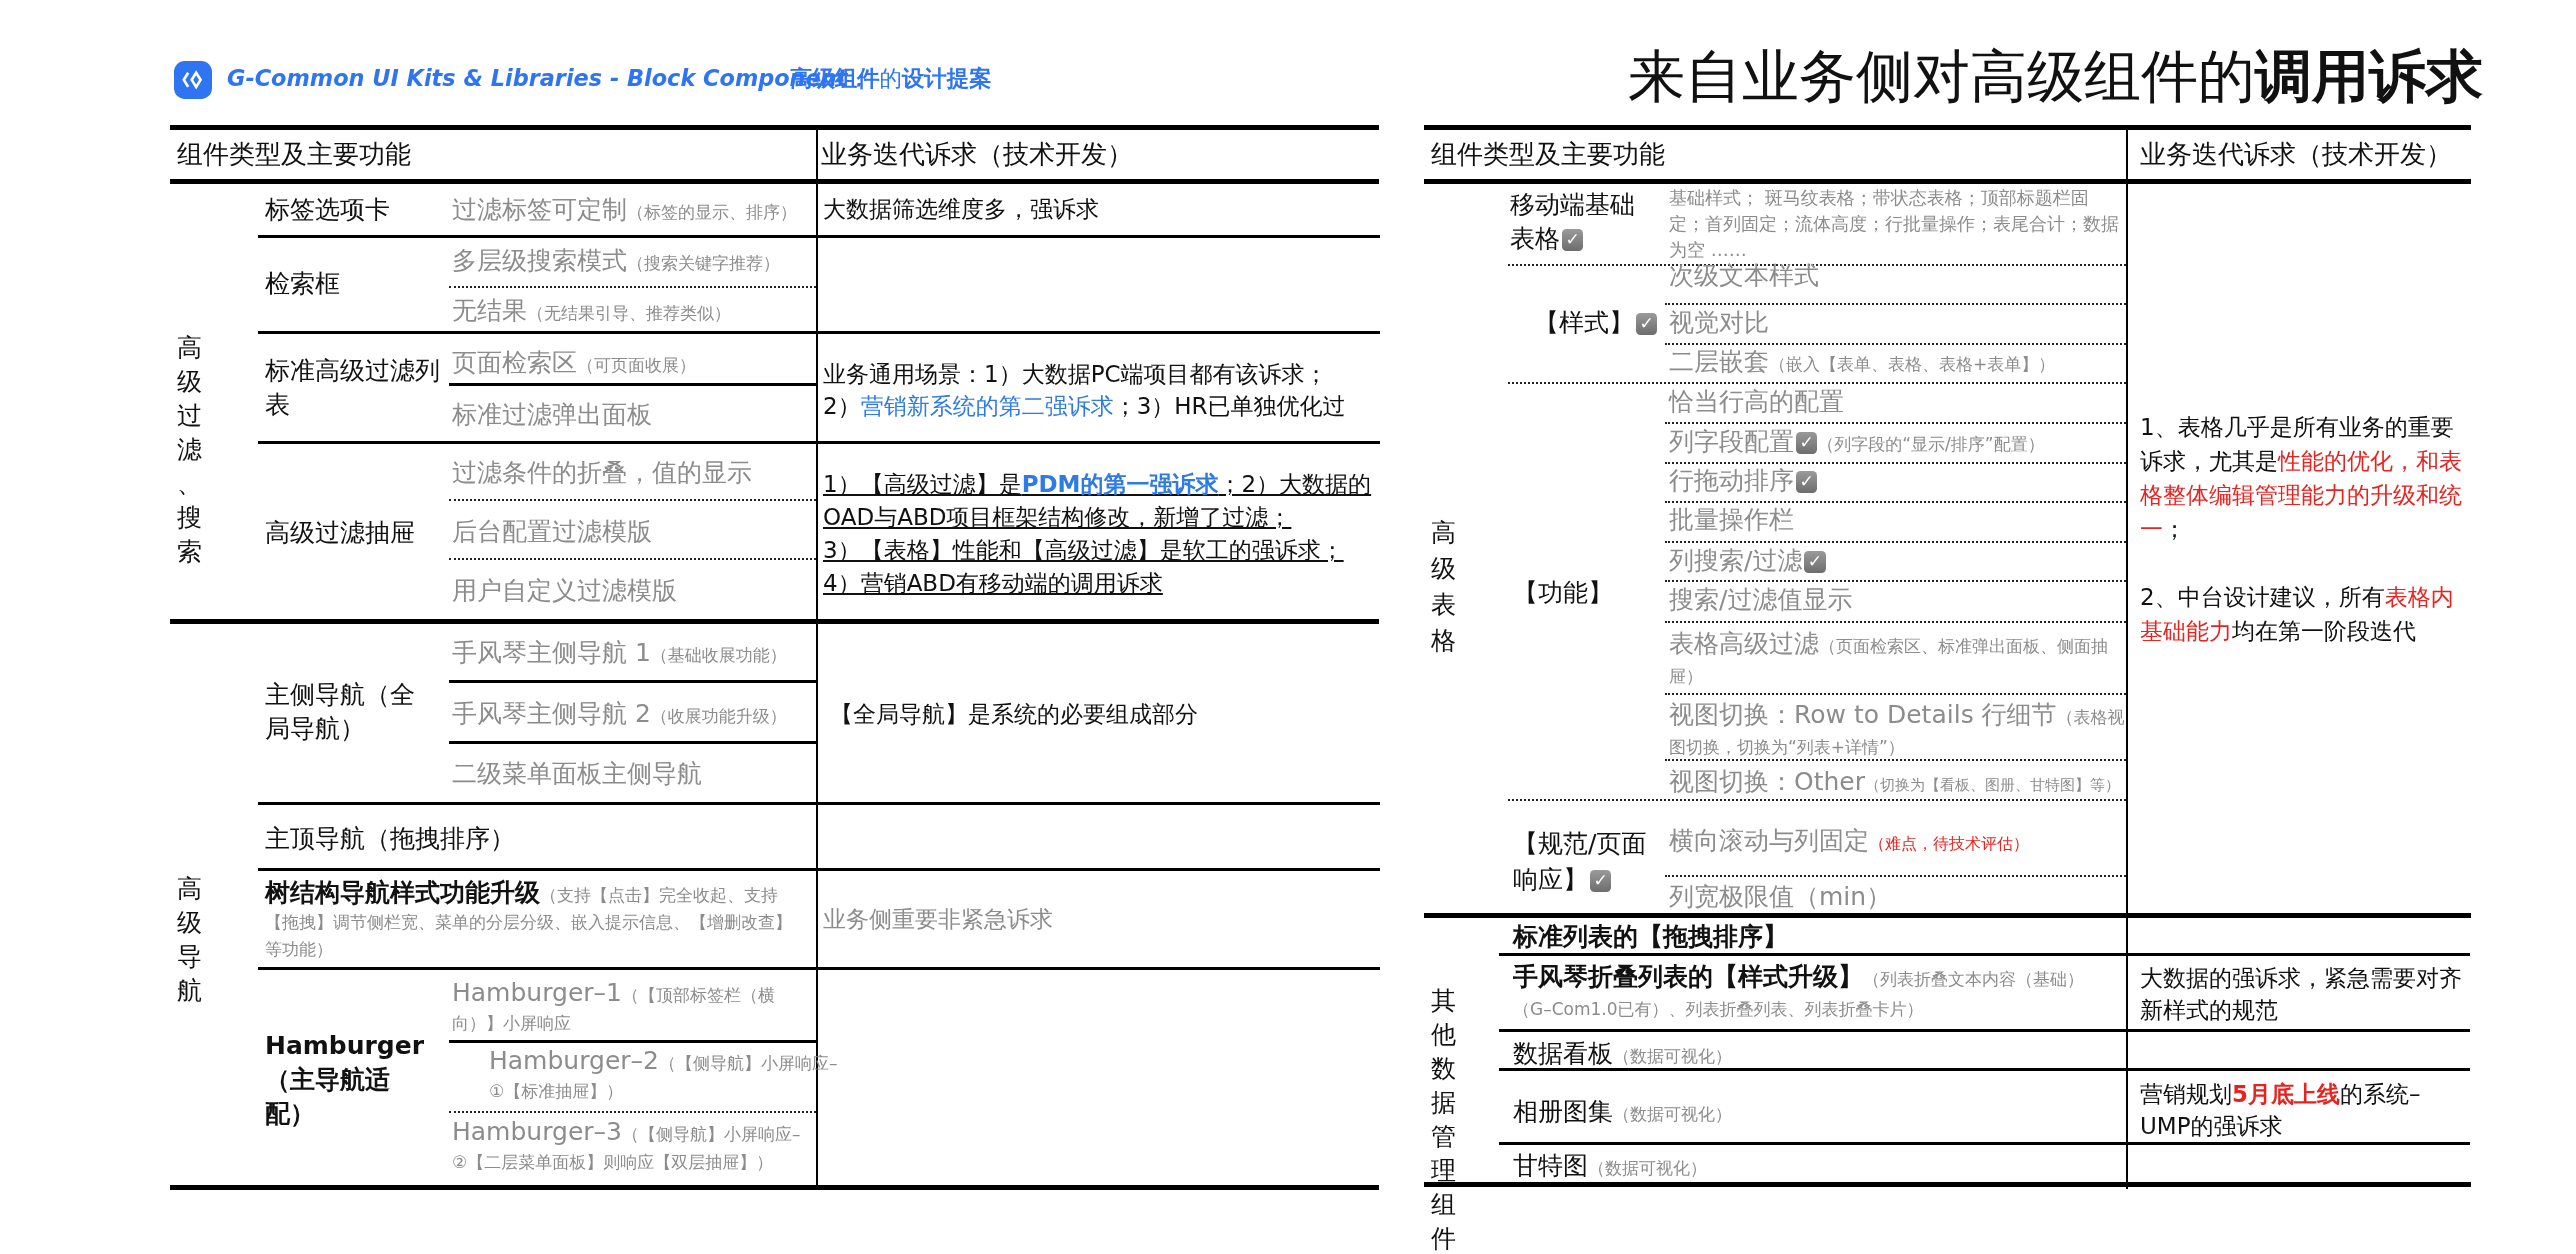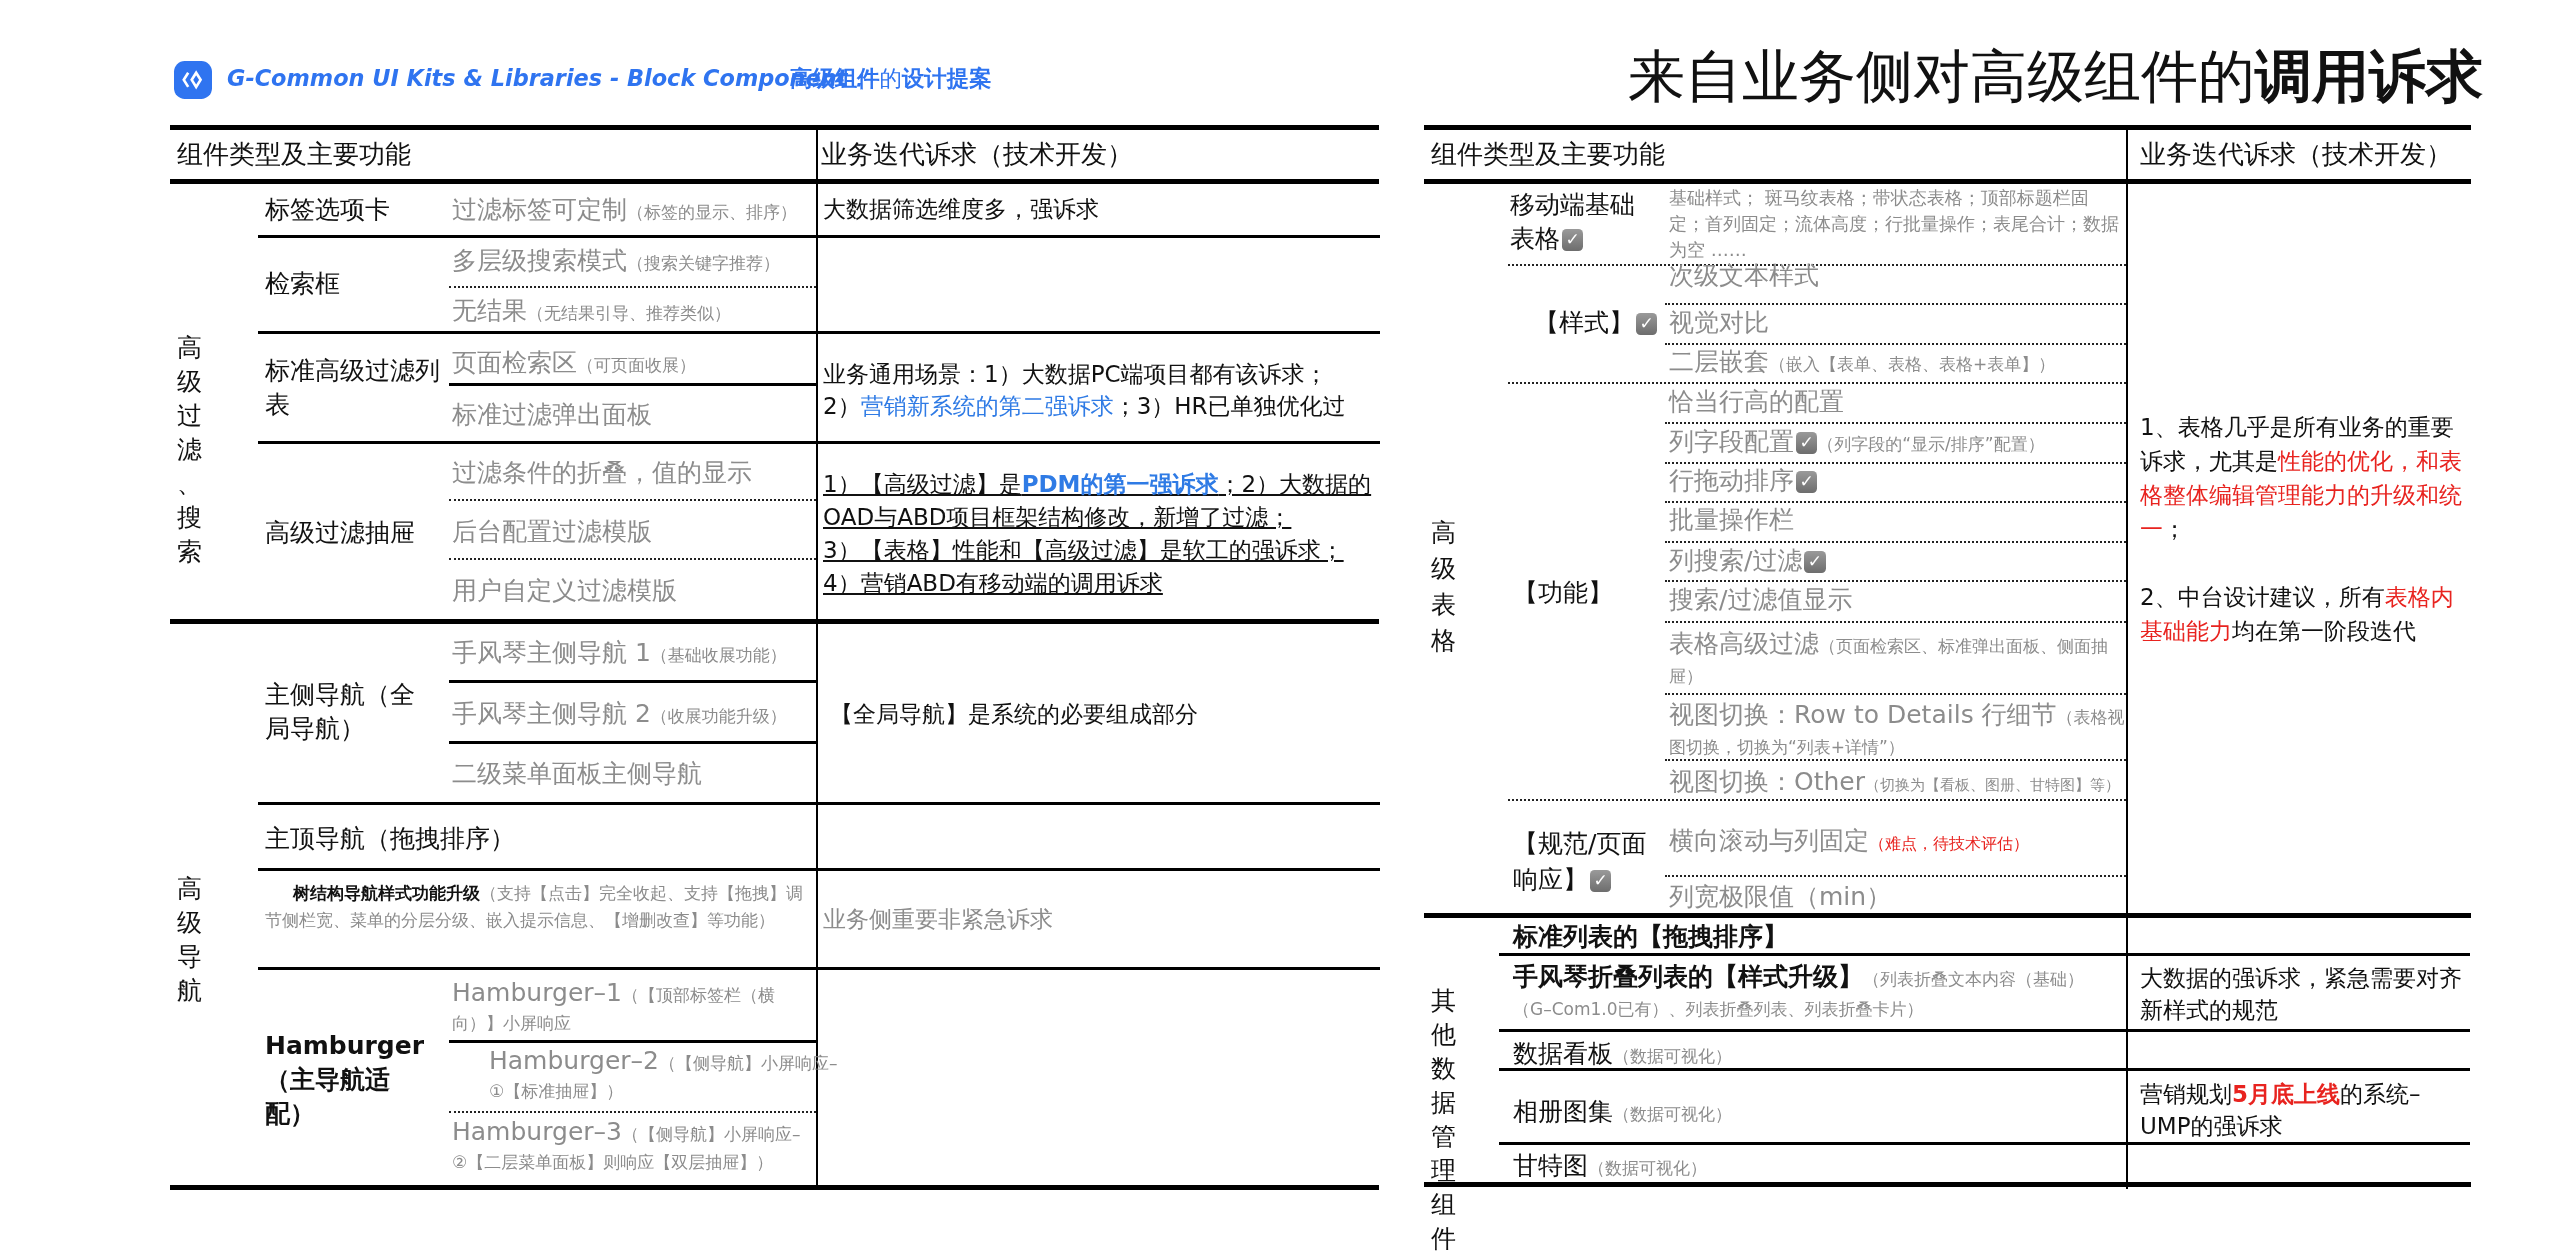--- a/index.html
+++ b/index.html
@@ -98,21 +98,21 @@
   <div class="hl thin" style="left:449px;top:680px;width:367px;"></div>
   <div class="t item" style="left:452px;top:698px;"><span>手风琴主侧导航 2</span><span class="small">（收展功能升级）</span></div>
   <div class="hl thin" style="left:449px;top:741px;width:367px;"></div>
   <div class="t item" style="left:452px;top:758px;">二级菜单面板主侧导航</div>
   <div class="hl thin" style="left:258px;top:802px;width:1122px;"></div>
 
   <div class="t sub" style="left:265px;top:823px;">主顶导航（拖拽排序）</div>
   <div class="hl thin" style="left:258px;top:868px;width:1122px;"></div>
 
   <div class="t wrap" style="left:265px;top:880px;width:541px;line-height:26px;">
-    <span class="bold" style="font-size:17px;margin-left:28px;">树结构导航样式功能升级</span><span class="small">（支持【点击】完全收起、支持【拖拽】调节侧栏宽、菜单的分层分级、嵌入提示信息、【增删改查】等功能）</span>
+    <span class="bold" style="font-size:25px;">树结构导航样式功能升级</span><span class="small">（支持【点击】完全收起、支持【拖拽】调节侧栏宽、菜单的分层分级、嵌入提示信息、【增删改查】等功能）</span>
   </div>
   <div class="t desc gry" style="left:823px;top:905px;">业务侧重要非紧急诉求</div>
   <div class="hl thin" style="left:258px;top:967px;width:1122px;"></div>
 
   <div class="t sub wrap bold" style="left:265px;top:1029px;width:152px;line-height:34px;">Hamburger<br>（主导航适<br>配）</div>
   <div class="t wrap" style="left:452px;top:979px;width:358px;line-height:27px;"><span class="item">Hamburger–1</span><span class="small">（【顶部标签栏（横向）】小屏响应</span></div>
   <div class="hl thin" style="left:449px;top:1040px;width:367px;"></div>
   <div class="t wrap" style="left:452px;top:1047px;width:358px;line-height:27px;margin-left:37px;"><span class="item">Hamburger–2</span><span class="small">（【侧导航】小屏响应–①【标准抽屉】）</span></div>
   <div class="dot" style="left:449px;top:1111px;width:367px;"></div>
   <div class="t wrap" style="left:452px;top:1118px;width:358px;line-height:27px;"><span class="item">Hamburger–3</span><span class="small">（【侧导航】小屏响应–②【二层菜单面板】则响应【双层抽屉】）</span></div>

